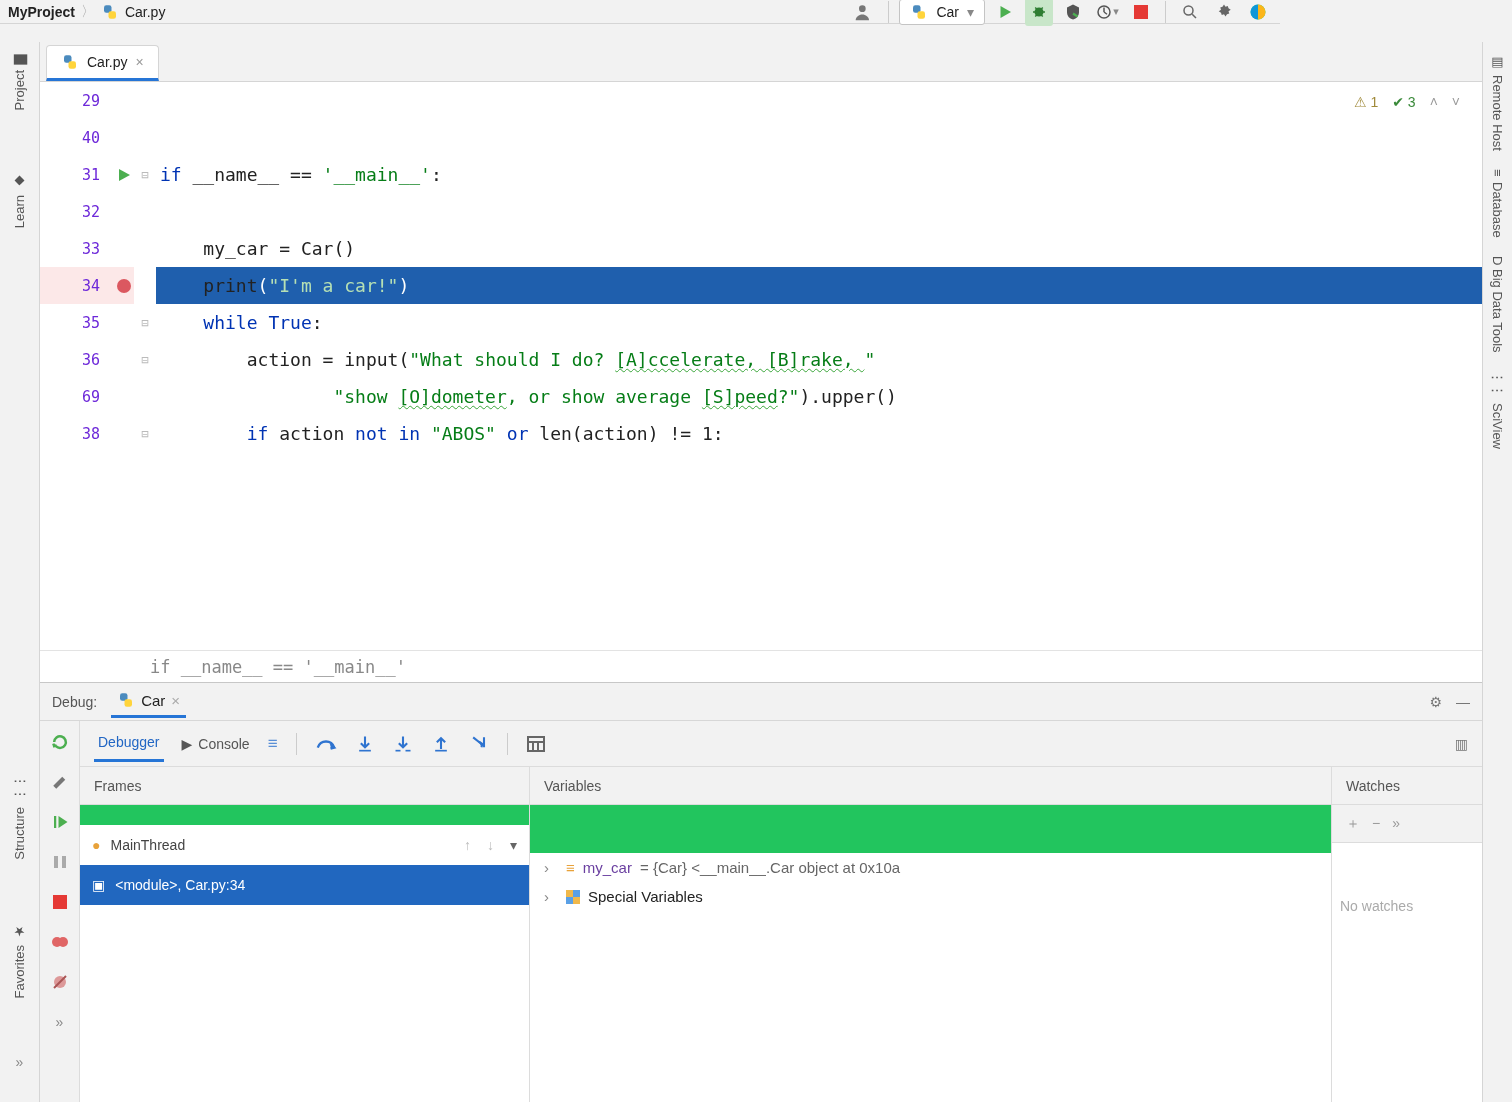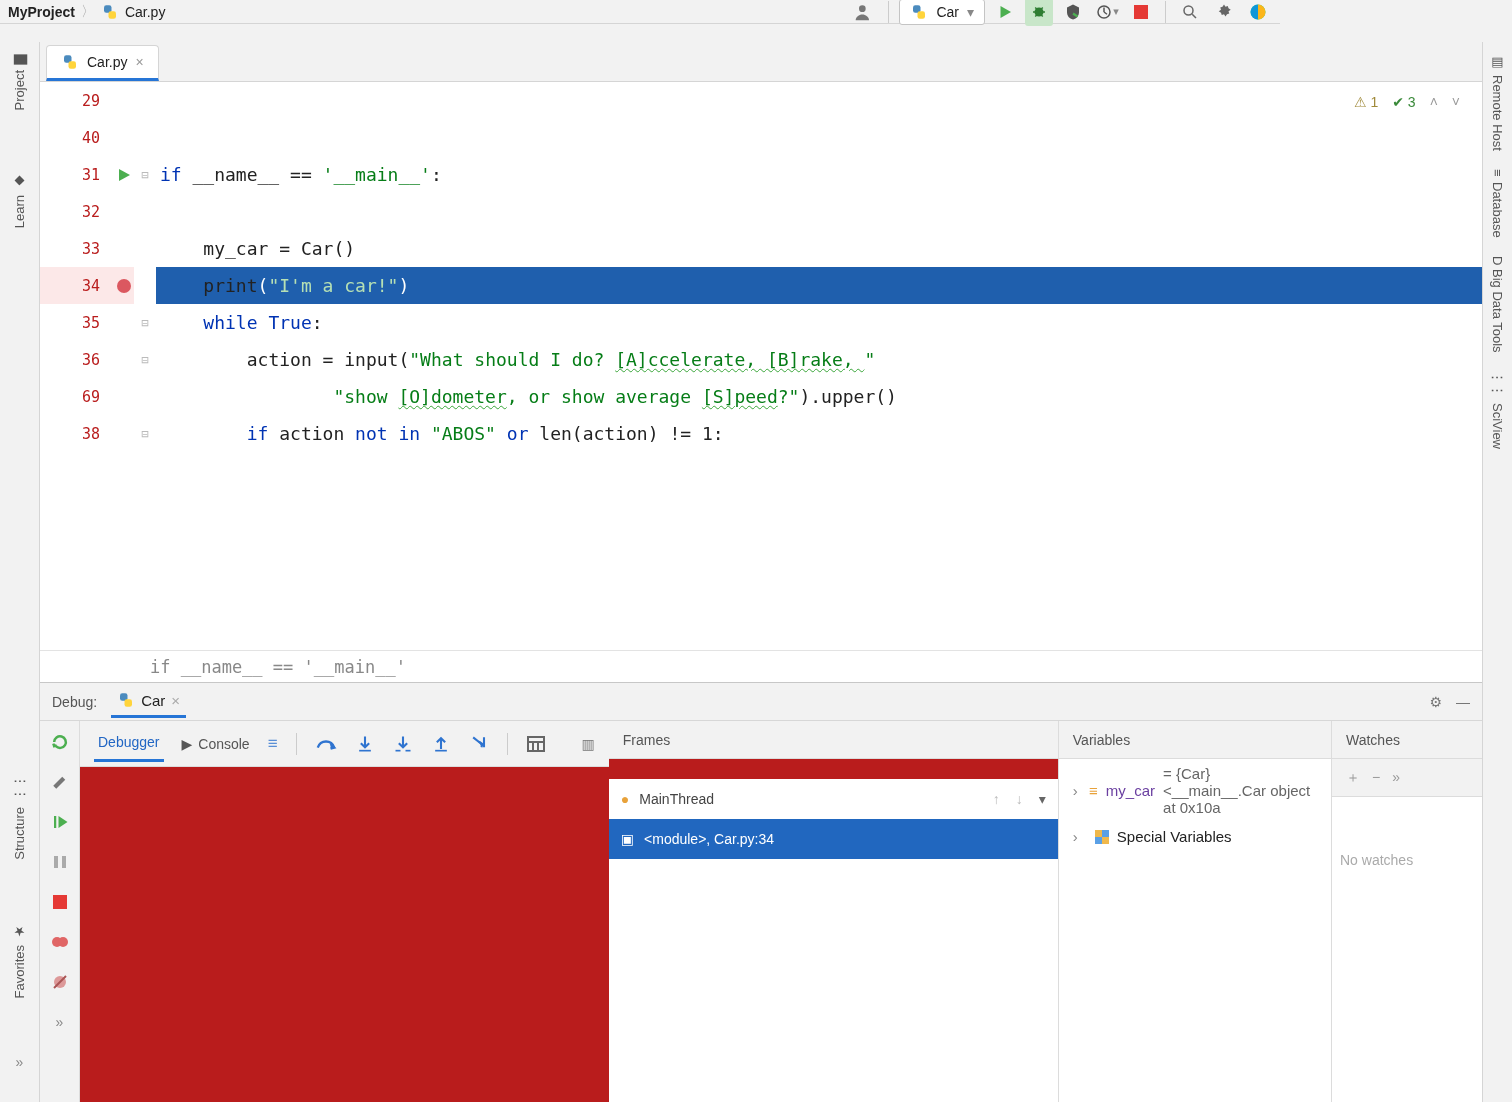--- a/index.html
+++ b/index.html
@@ -29,21 +29,21 @@
 .workspace { position: absolute; left: 40px; right: 30px; top: 42px; bottom: 0; display: flex; flex-direction: column; }
 
 
 .etabs { height: 40px; background: #f2f2f2; border-bottom: 1px solid #d5d5d5; display: flex; align-items: flex-end; padding-left: 6px; }
 .etab { background: #fff; border: 1px solid #d5d5d5; border-bottom: 3px solid #2675d6; padding: 7px 14px; display: flex; align-items: center; gap: 8px; border-radius: 4px 4px 0 0; font-size: 14px; }
 .etab .x { color: #999; font-size: 14px; }
 
 
 .editor { flex: 1; background: #fff; position: relative; display: flex; font-family: "Menlo", "Consolas", monospace; font-size: 18px; overflow: hidden; }
 .gutter { width: 74px; background: #fff; border-right: 0; }
-.gutter .ln { height: 37px; display: flex; align-items: center; justify-content: flex-end; padding-right: 14px; color: #b91c1c; font-size: 15px; }
+.gutter .ln { height: 37px; display: flex; align-items: center; justify-content: flex-end; padding-right: 14px; color: #6d28d9; font-size: 15px; }
 .gutter .ln.bp { background: #fce8e8; }
 .run-gut { width: 20px; }
 .run-gut .ln { height: 37px; display: flex; align-items: center; justify-content: center; }
 .fold-gut { width: 22px; }
 .fold-gut .ln { height: 37px; display: flex; align-items: center; justify-content: center; color: #bbb; font-size: 12px; }
 .code { flex: 1; position: relative; }
 .code .ln { height: 37px; display: flex; align-items: center; padding-left: 4px; white-space: pre; }
 .code .ln .pad { display: inline-block; }
 .code .hl { background: #1f5fad; color: #fff; }
 .code .hl .tok-s { color: #b6e0b4; }
@@ -63,35 +63,35 @@
 .debug-head { height: 38px; display: flex; align-items: center; padding: 0 12px; justify-content: space-between; border-bottom: 1px solid #d7d7d7; }
 .debug-head .lft { display: flex; align-items: center; gap: 14px; }
 .debug-head .ttl { color: #555; }
 .debug-head .tab { display: flex; align-items: center; gap: 6px; border-bottom: 3px solid #2675d6; padding: 6px 6px; font-size: 15px; }
 .debug-head .tab .x { color: #aaa; }
 .debug-head .rgt { display: flex; align-items: center; gap: 14px; color: #777; }
 
 .dbody { flex: 1; display: flex; }
 .dside { width: 40px; background: #f2f2f2; border-right: 1px solid #dcdcdc; display: flex; flex-direction: column; align-items: center; padding-top: 10px; gap: 18px; }
 .dside .ic { width: 22px; height: 22px; display: flex; align-items: center; justify-content: center; }
-.dmain { flex: 1; display: flex; flex-direction: row; background: #b91c1c; }
+.dmain { flex: 1; display: flex; flex-direction: column; background: #22c55e; }
 .dtabs { height: 46px; background: #f2f2f2; border-bottom: 1px solid #dcdcdc; display: flex; align-items: center; padding: 0 14px; gap: 18px; }
 .dtabs .active { color: #2166c4; border-bottom: 3px solid #2675d6; padding: 9px 4px; }
 .dtabs .tab2 { color: #555; display: flex; align-items: center; gap: 6px; }
 .dtabs .ticon { color: #5a8fd6; font-size: 17px; }
 .dtabs .sep { width: 1px; height: 22px; background: #ccc; }
 .dcols { flex: 1; display: flex; }
 .col { border-right: 1px solid #dcdcdc; display: flex; flex-direction: column; }
 .col-head { height: 38px; background: #f2f2f2; border-bottom: 1px solid #dcdcdc; display: flex; align-items: center; padding: 0 14px; color: #555; justify-content: space-between; }
 .col-body { flex: 1; background: #fff; overflow: hidden; }
 .frames { width: 450px; gap: 20px; }
 .thread-row { height: 40px; display: flex; align-items: center; padding: 0 12px; gap: 10px; justify-content: space-between; color: #444; }
 .thread-row .ctl { display: flex; gap: 16px; color: #bbb; }
 .frame-row { height: 40px; background: #2167bf; color: #fff; display: flex; align-items: center; padding: 0 12px; gap: 10px; }
-.vars { flex: 1; }
+.vars { flex: 1; gap: 48px; }
 .var-row { padding: 6px 14px; display: flex; align-items: center; gap: 8px; font-size: 15px; }
 .var-row .chev { color: #888; width: 14px; }
 .var-row .vn { color: #6a3fa0; }
 .var-row .vt { color: #666; }
 .watches { width: 150px; border-right: none; }
 .watches .col-body { color: #aaa; padding: 55px 8px; }
 .watches .col-head .wctl { display: flex; gap: 12px; color: #999; }
 
 
 svg { display: block; }

